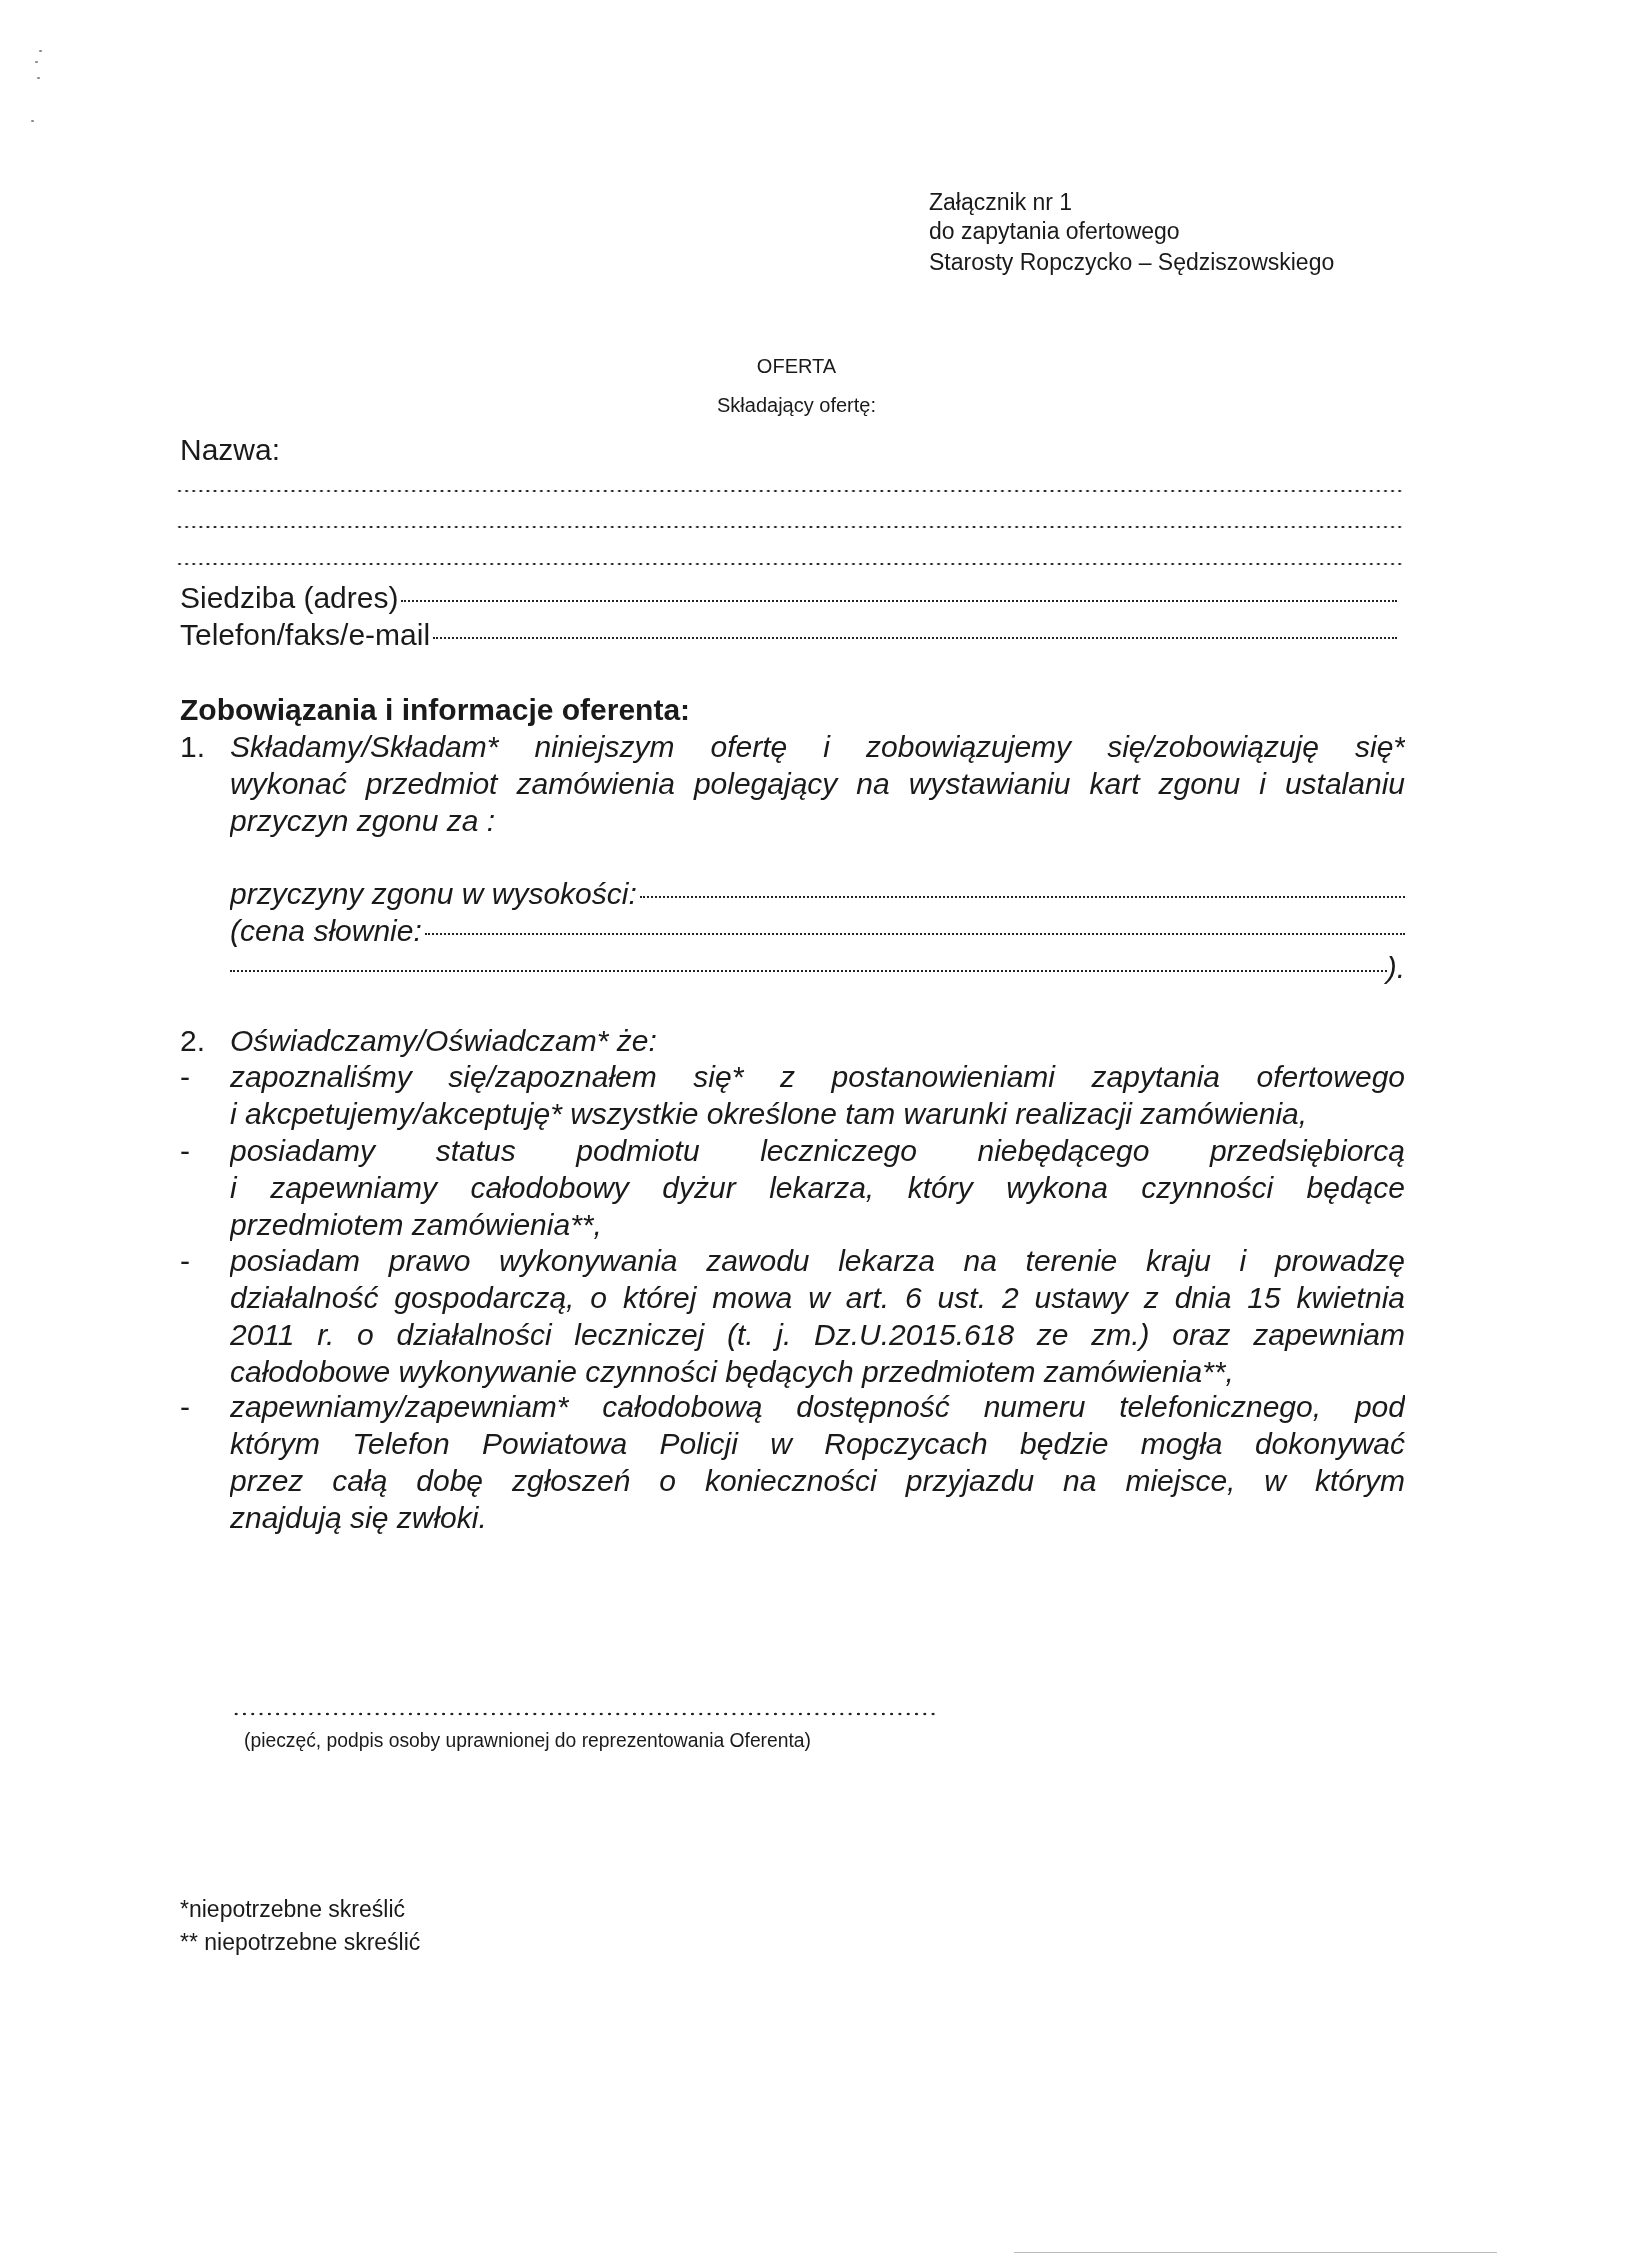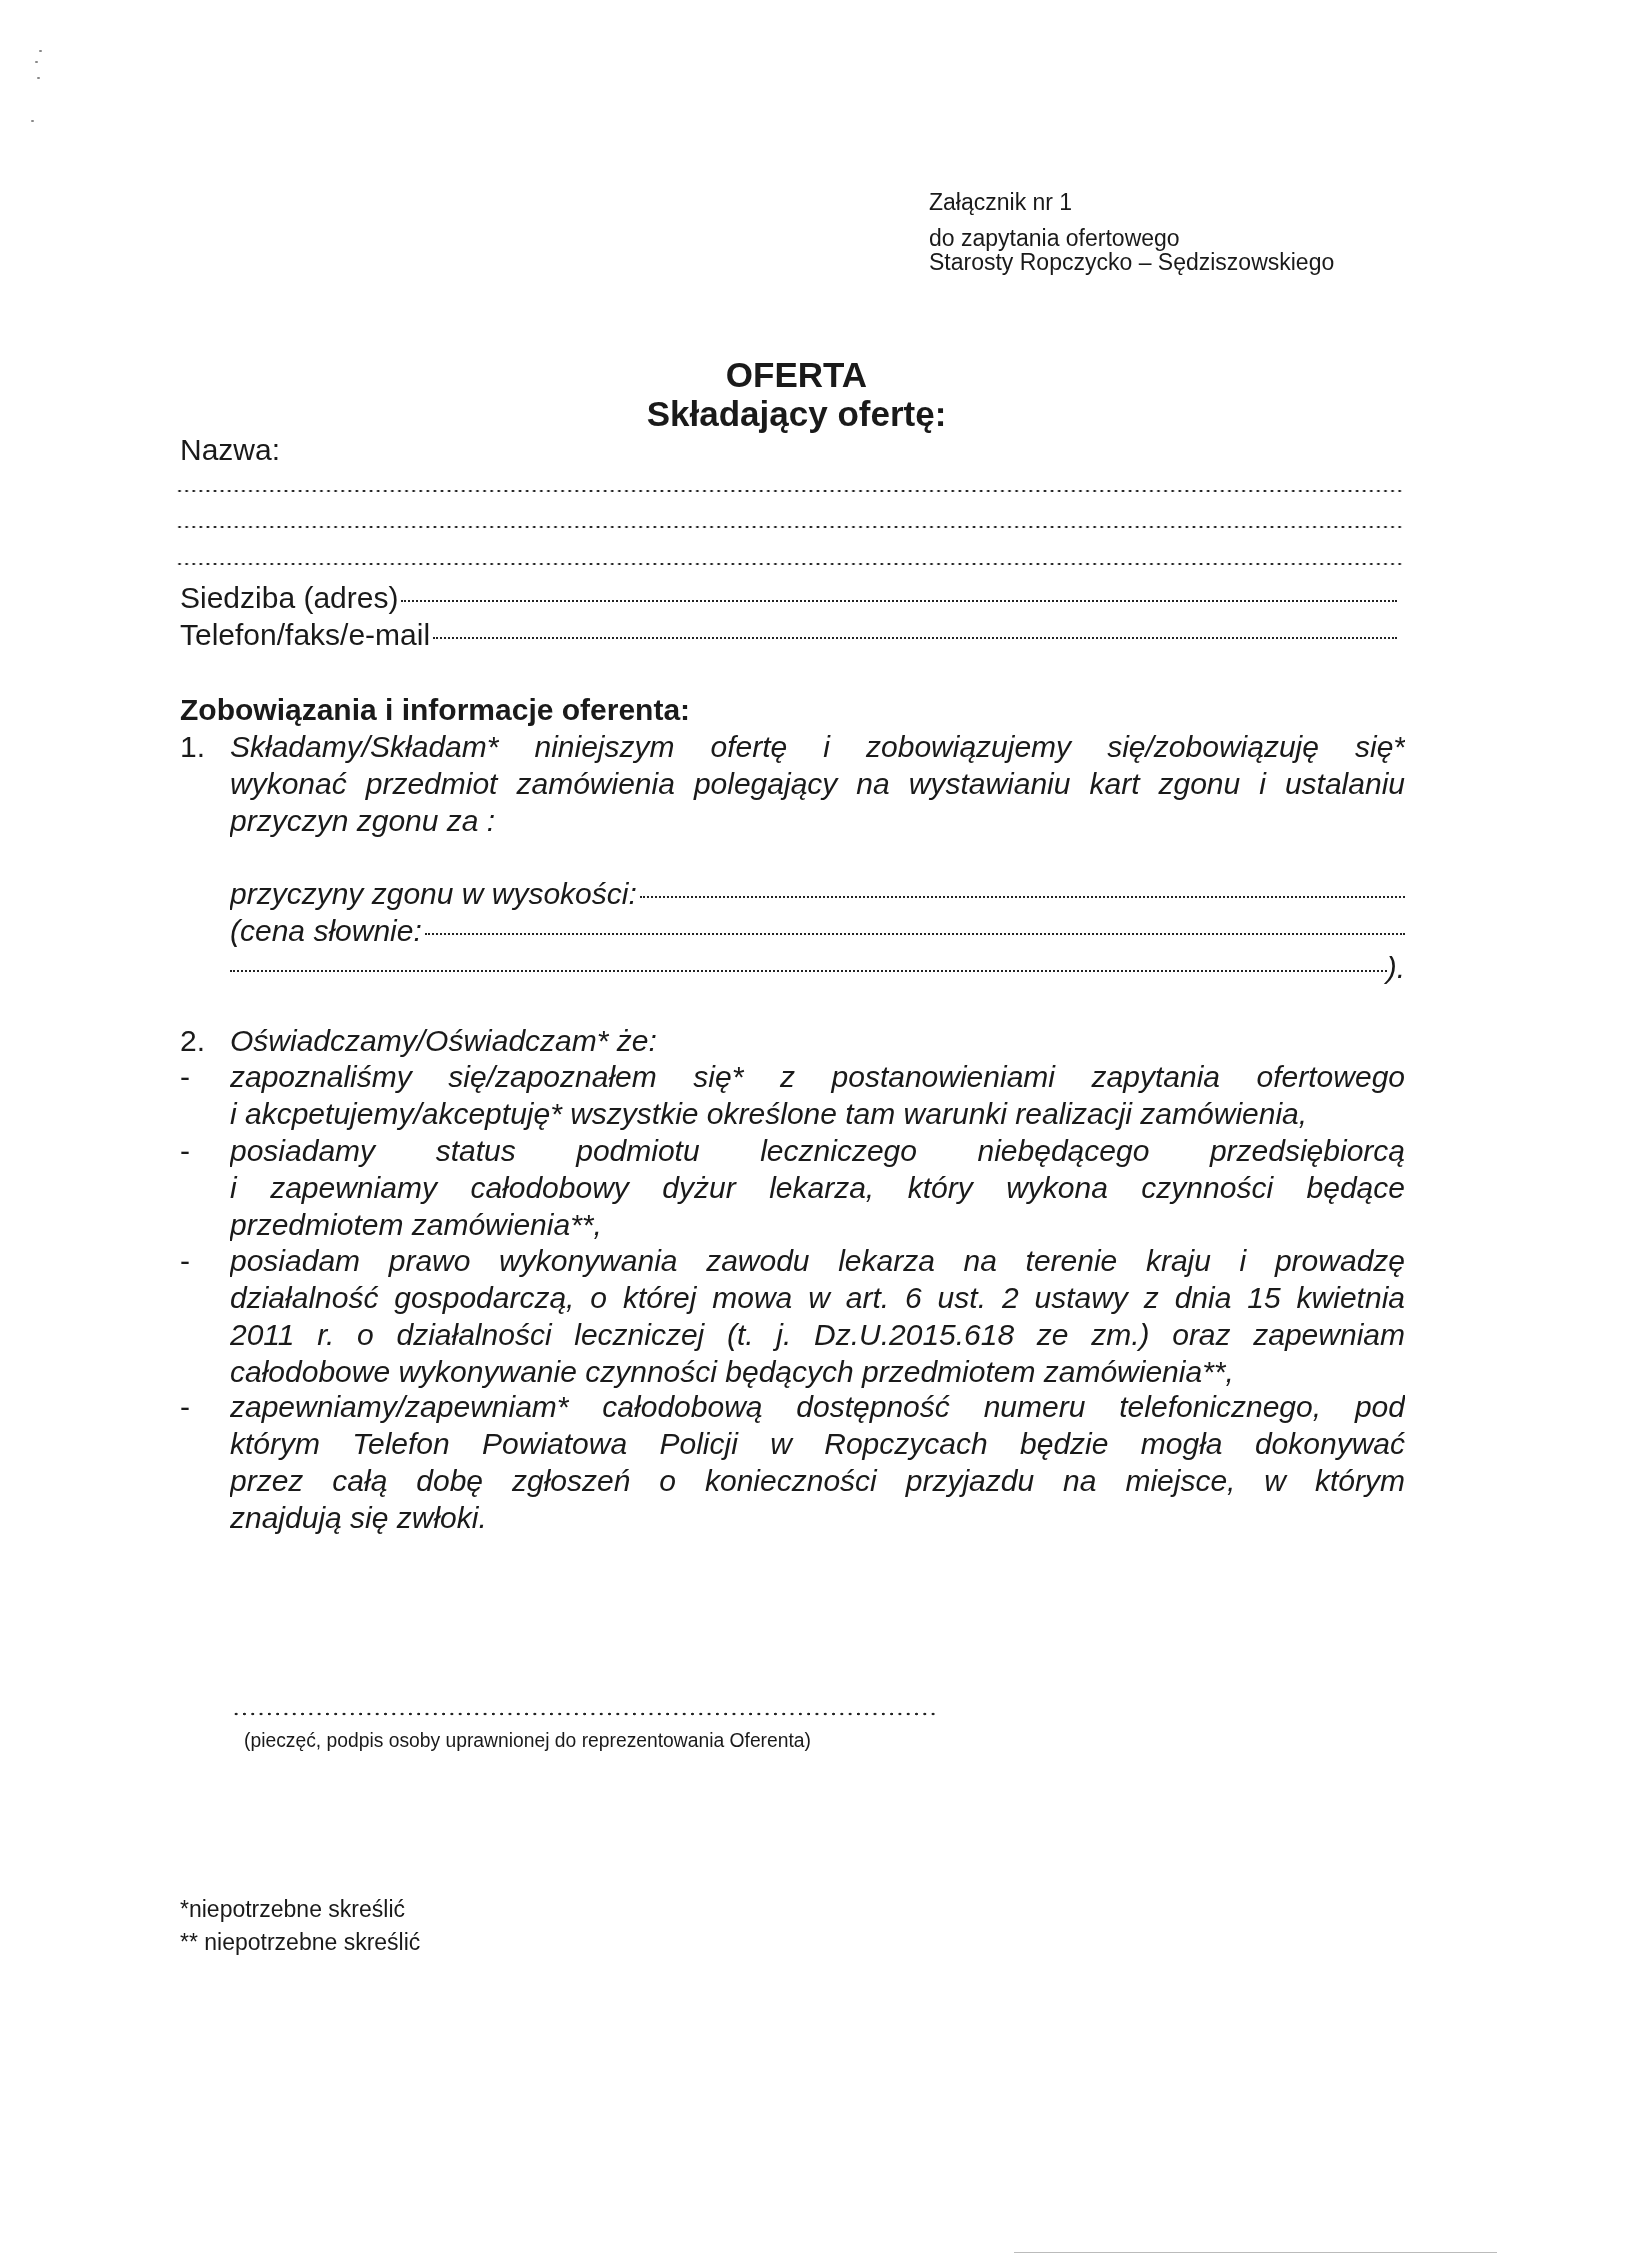--- a/index.html
+++ b/index.html
@@ -1,20 +1,20 @@
 <!DOCTYPE html>
 <html><head>
 <meta charset="utf-8">
 <style>
   html, body { margin:0; padding:0; }
   body { width:1641px; height:2257px; background:#fff; position:relative; overflow:hidden;
          font-family:"Liberation Sans", sans-serif; color:#1a1a1a; }
   .abs { position:absolute; white-space:nowrap; }
   .hdr { font-size:23px; left:929px; line-height:29px; }
-  .title { left:0; width:1593px; text-align:center; font-size:35px;font-weight:bold; }
+  .title { left:0; width:1593px; text-align:center; font-size:20px; }
   .body { font-size:30px; line-height:37px; }
   .dots { position:absolute; height:3.9px; background-image: radial-gradient(circle, #222 1.3px, transparent 1.5px);
           background-size:7.1px 3.9px; background-repeat:repeat-x; }
   .para { position:absolute; left:230px; width:1175px; font-size:30px; line-height:37px; text-align:justify;font-style:italic; }
   .para .ln { display:block; text-align:justify; text-align-last:justify; height:37px; white-space:nowrap; overflow:hidden; }
   .para .ln.last { text-align-last:left; }
   .marker { position:absolute; left:180px; font-size:30px; line-height:37px; }
   .fill { display:flex; align-items:baseline; }
   .fill .d { flex:1; border-bottom:2.9px dotted #222; margin-left:2.9px; height:0; position:relative; top:-5.8px; }
   .bottom-rule { position:absolute; left:1014px; top:2252px; width:483px; height:1px; background:#bbb; }
@@ -22,21 +22,21 @@
 </style>
 </head>
 <body>
 
 <div class="speck" style="left:39px;top:50px;"></div>
 <div class="speck" style="left:35px;top:61px;"></div>
 <div class="speck" style="left:37px;top:77px;"></div>
 <div class="speck" style="left:31px;top:120px;"></div>
 
 <div class="abs hdr" style="top:188px;">Załącznik nr 1</div>
-<div class="abs hdr" style="top:224px;">do zapytania ofertowego</div>
+<div class="abs hdr" style="top:217px;">do zapytania ofertowego</div>
 <div class="abs hdr" style="top:248px;">Starosty Ropczycko – Sędziszowskiego</div>
 
 <div class="abs title" style="top:355px;">OFERTA</div>
 <div class="abs title" style="top:394px;">Składający ofertę:</div>
 
 <div class="abs body" style="left:180px;top:431px;">Nazwa:</div>
 <div class="dots" style="left:176px;top:489px;width:1228px;"></div>
 <div class="dots" style="left:176px;top:525px;width:1228px;"></div>
 <div class="dots" style="left:176px;top:562px;width:1228px;"></div>
 

